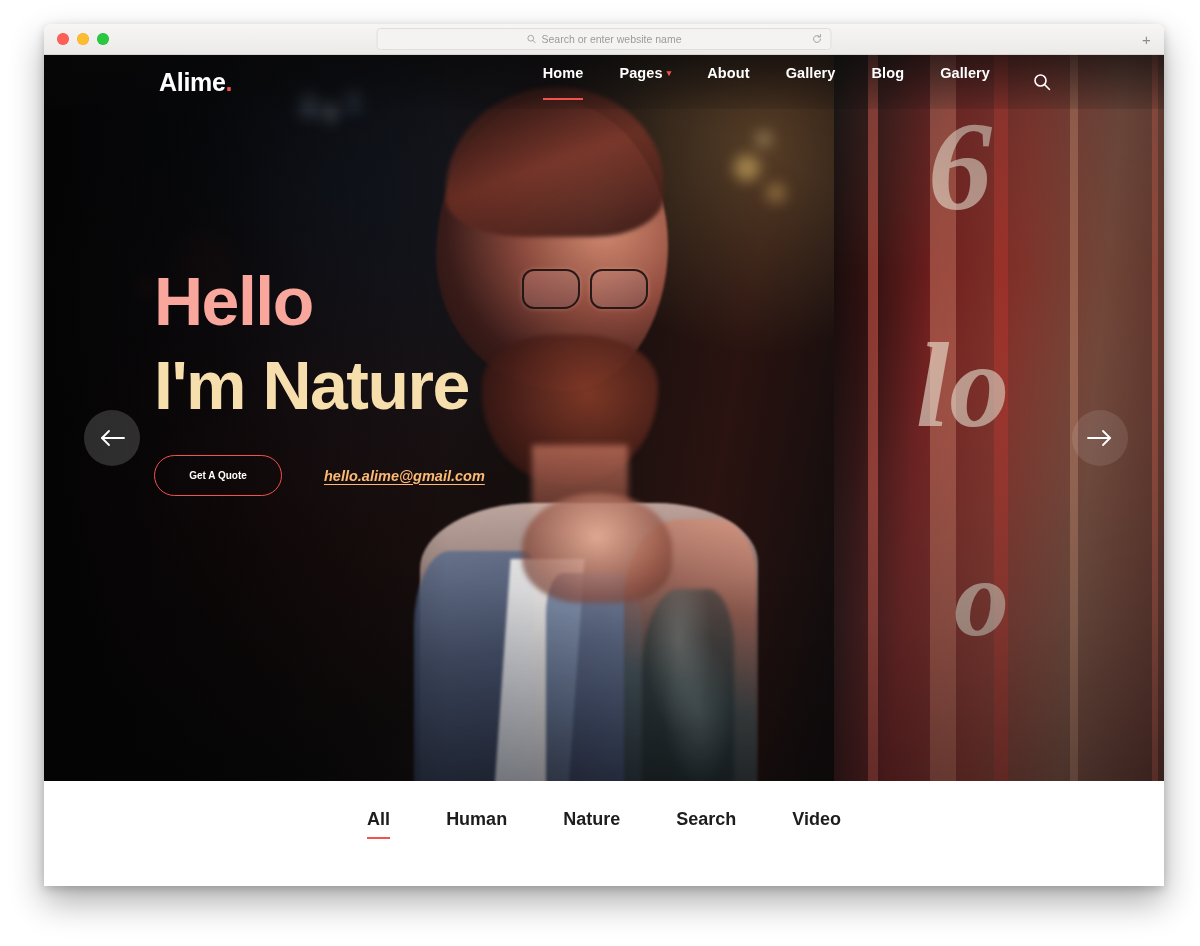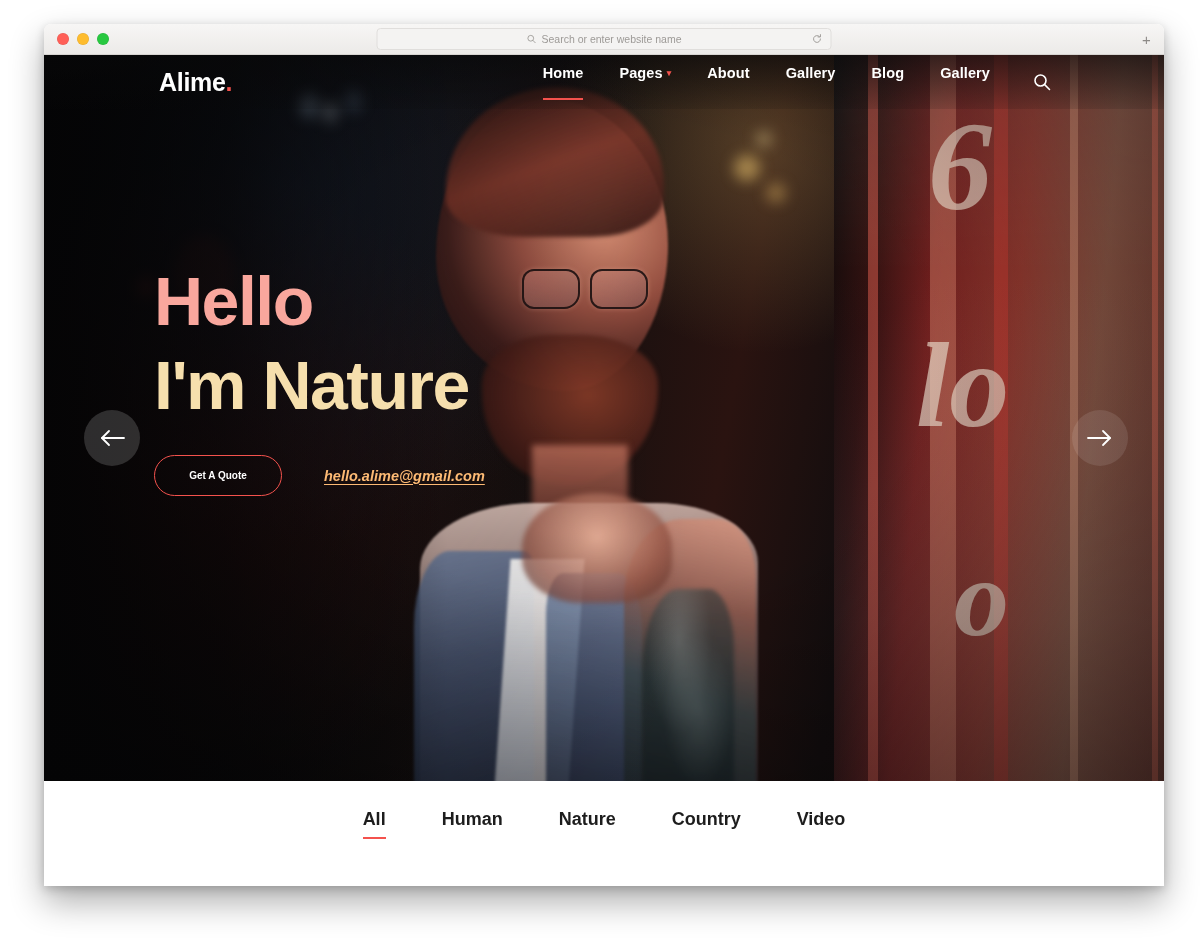--- a/index.html
+++ b/index.html
@@ -541,20 +541,20 @@
           <polyline points="16,3 23,10 16,17" fill="none" stroke="#ffffff" stroke-width="1.8" stroke-linecap="round" stroke-linejoin="round"></polyline>
         </svg>
       </div>
     </section>
 
     <section class="gallery">
       <div class="filters">
         <a class="filter active">All</a>
         <a class="filter">Human</a>
         <a class="filter">Nature</a>
-        <a class="filter">Country</a>
+        <a class="filter">Search</a>
         <a class="filter">Video</a>
       </div>
 
     </section>
 
   </div>
 </div>
 
 </body></html>

